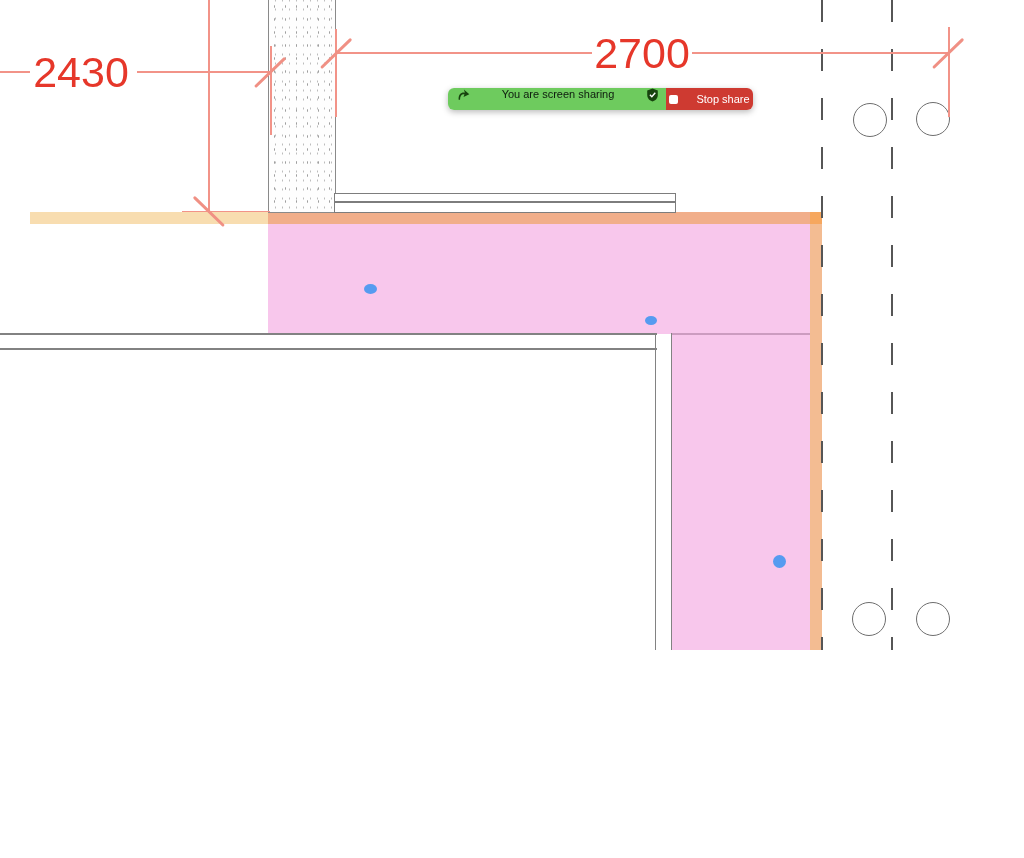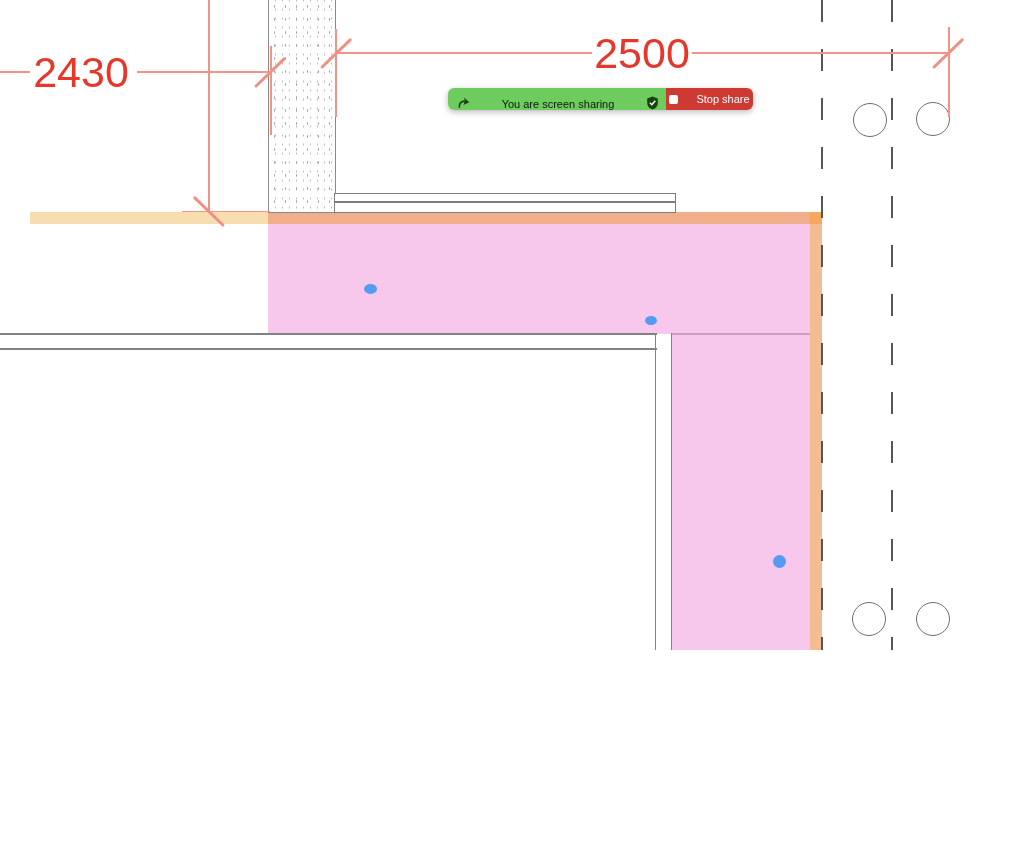--- a/index.html
+++ b/index.html
@@ -38,21 +38,21 @@
   
   .rline{background:#f29388;}
   .rtick{height:2.6px;width:42px;background:#f09084;border-radius:2px;}
   .dim-text{color:#e6372a;font-size:43px;line-height:1;text-align:center;letter-spacing:0;}
 
   
   .bdot{background:#569bf0;border-radius:50%;}
 
   
   #share-pill{display:flex;height:22px;box-shadow:0 2px 6px rgba(0,0,0,.28);border-radius:6px;}
-  #share-green{width:218px;background:#6ecb5e;border-radius:6px 0 0 6px;display:flex;align-items:flex-end;}
+  #share-green{width:218px;background:#6ecb5e;border-radius:6px 0 0 6px;display:flex;align-items:flex-start;}
   #share-status{flex:1;text-align:center;font-size:11px;color:#0e1b0e;}
   #stop-btn{width:87px;background:#ce3a31;border:none;border-radius:0 6px 6px 0;display:flex;
             align-items:center;justify-content:center;gap:18px;cursor:pointer;padding:0;}
   #stop-btn span{color:#ffffff;font-size:11px;}
   .stop-square{width:9px;height:9px;background:#ffffff;border-radius:2px;}
   .pill-icon{display:flex;align-items:center;}
 </style>
 </head>
 <body>
 
@@ -89,21 +89,21 @@
 
   <div class="abs door-leaf" style="left:526px;top:711px;width:138px;height:7px;"></div>
   <div class="abs door-arc" style="left:526px;top:718px;width:137px;height:137px;"></div>
 
   <div class="abs rline" style="left:0;top:71px;width:30px;height:1.6px;"></div>
   <div class="abs rline" style="left:137px;top:71px;width:133px;height:1.6px;"></div>
   <div class="abs dim-text" style="left:28px;top:51px;width:106px;">2430</div>
 
   <div class="abs rline" style="left:336px;top:52px;width:256px;height:1.6px;"></div>
   <div class="abs rline" style="left:692px;top:52px;width:256px;height:1.6px;"></div>
-  <div class="abs dim-text" style="left:592px;top:32px;width:100px;">2500</div>
+  <div class="abs dim-text" style="left:592px;top:32px;width:100px;">2700</div>
 
   <div class="abs rline" style="left:208px;top:0;width:1.6px;height:212px;"></div>
   <div class="abs rline" style="left:270px;top:46px;width:1.6px;height:89px;"></div>
   <div class="abs rline" style="left:335px;top:29px;width:1.6px;height:88px;"></div>
   <div class="abs rline" style="left:948px;top:27px;width:1.6px;height:90px;"></div>
   <div class="abs rline" style="left:182px;top:210.5px;width:88px;height:1.6px;"></div>
 
   <div class="abs rtick" style="left:249px;top:71px;transform:rotate(-44deg);"></div>
   <div class="abs rtick" style="left:315px;top:52px;transform:rotate(-44deg);"></div>
   <div class="abs rtick" style="left:927px;top:52px;transform:rotate(-44deg);"></div>

